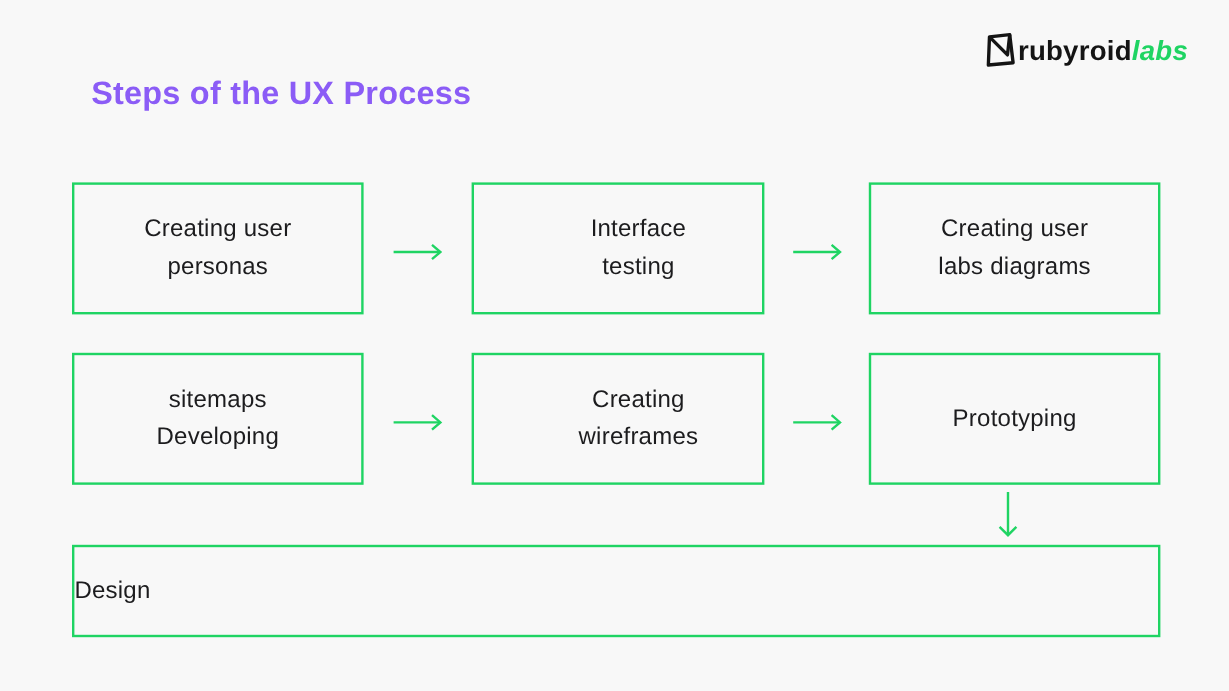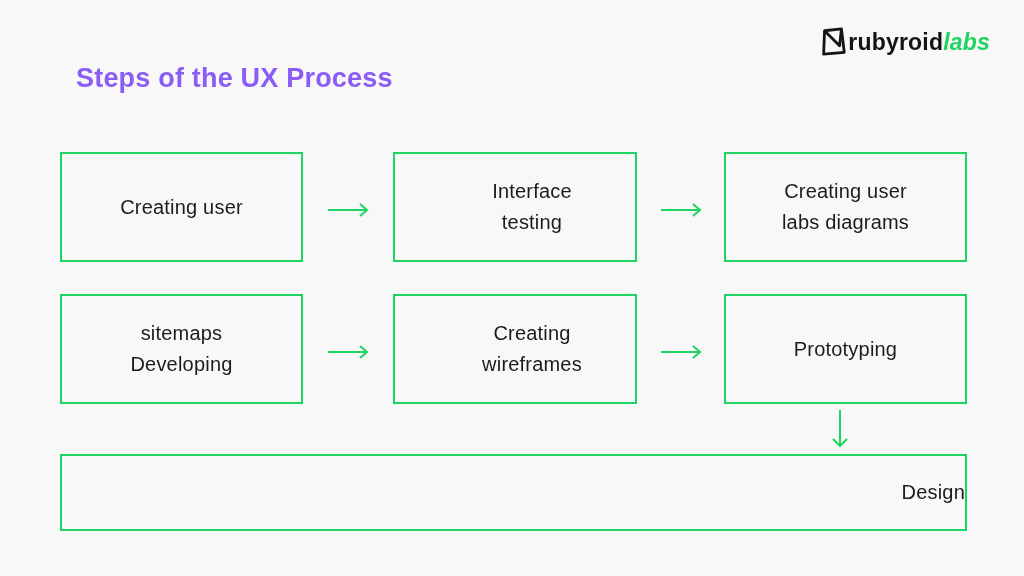--- a/index.html
+++ b/index.html
@@ -86,21 +86,21 @@
   
   .final-box {
     position: absolute;
     left: 60px;
     top: 454px;
     width: 907px;
     height: 77px;
     border: 2px solid #1fd463;
     display: flex;
     align-items: center;
-    justify-content: flex-end;
+    justify-content: flex-start;
   }
   .final-box .line {
     font-size: 20px;
     color: #1c1c1e;
     letter-spacing: 0.2px;
   }
 </style>
 </head>
 <body>
 
@@ -111,20 +111,21 @@
       <path d="M7 5 L23 21 L25 3" stroke="#141414" stroke-width="3" stroke-linejoin="round" fill="none"></path>
     </svg>
   </span>
   <span class="logo-text"><span>rubyroid</span><span class="green">labs</span></span>
 </div>
 
 <h1 class="page-title">Steps of the UX Process</h1>
 
 <div class="step-box row1 col1">
   <span class="line">Creating user</span>
+  <span class="line">personas</span>
 </div>
 
 <div class="arrow h-arrow-1-row1">
   <svg width="45" height="16" viewBox="0 0 45 16">
     <line x1="2" y1="8" x2="40" y2="8" stroke="#1fd463" stroke-width="2"></line>
     <path d="M34 2 L41 8 L34 14" stroke="#1fd463" stroke-width="2" fill="none"></path>
   </svg>
 </div>
 
 <div class="step-box row1 col2">

